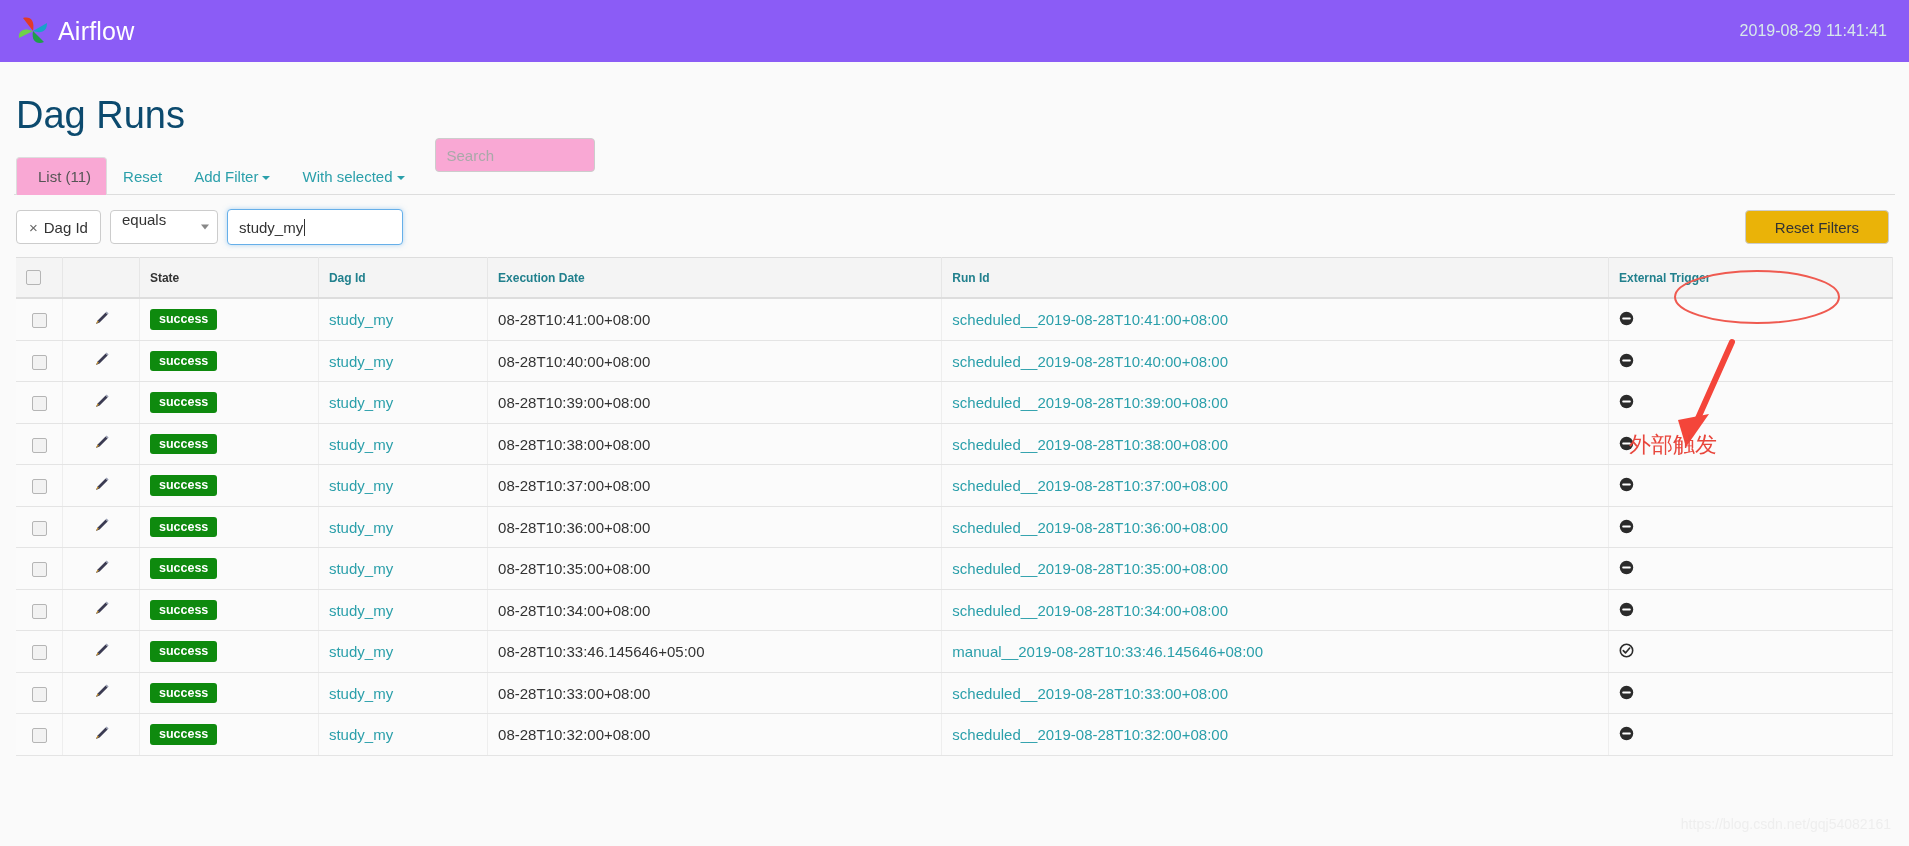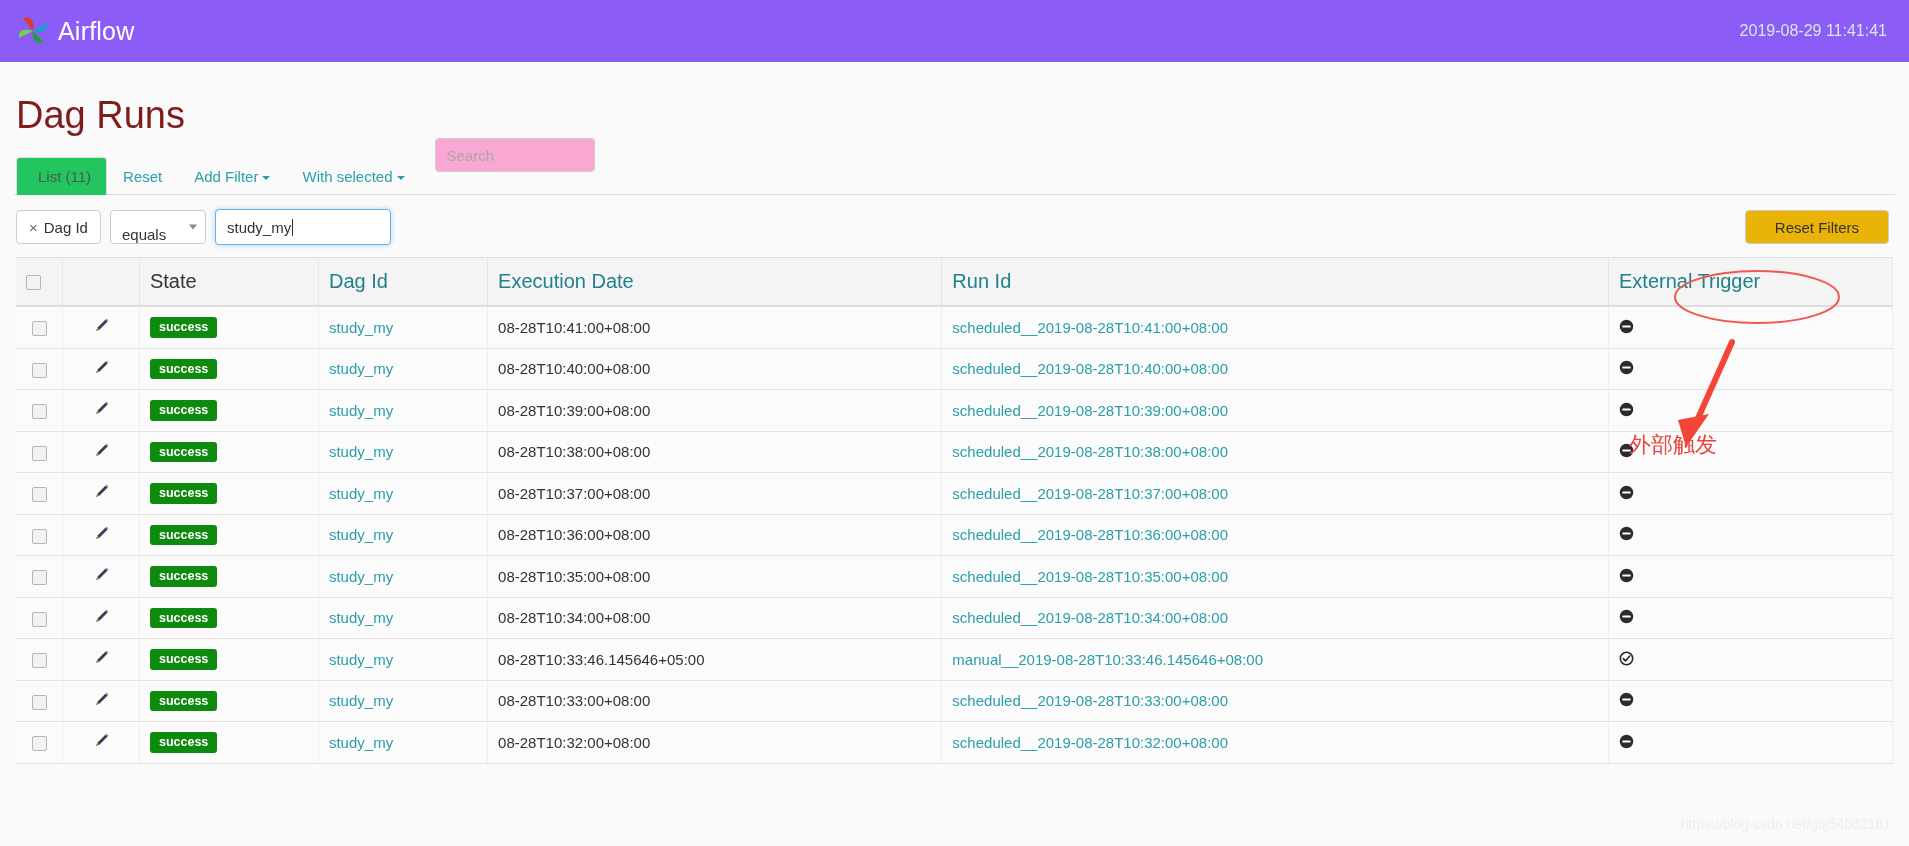--- a/index.html
+++ b/index.html
@@ -59,21 +59,21 @@
     color: #d7e9ea;
     font-size: 16px;
     white-space: nowrap;
   }
 
   
   .page { padding: 0 14px; }
   .page-title {
     font-size: 38px;
     font-weight: 400;
-    color: #7f1d1d;
+    color: #0c4a6e;
     margin: 32px 0 14px 0;
     padding-left: 2px;
   }
 
   
   .tabs-row {
     display: flex;
     align-items: flex-end;
     border-bottom: 1px solid #dddddd;
     height: 44px;
@@ -86,21 +86,21 @@
     cursor: pointer;
     line-height: 1;
     border: 1px solid transparent;
     border-bottom: none;
     margin-bottom: -1px;
     border-radius: 4px 4px 0 0;
     white-space: nowrap;
   }
   .tab.active {
     color: #555555;
-    background: #22c55e;
+    background: #f9a8d4;
     border-color: #dddddd;
     border-bottom-color: #fafafa;
     padding-left: 21px;
   }
   .tab .caret-d {
     display: inline-block;
     width: 0; height: 0;
     margin-left: 4px;
     border-left: 4px solid transparent;
     border-right: 4px solid transparent;
@@ -140,32 +140,32 @@
     border: 1px solid #cccccc;
     border-radius: 4px;
     font-size: 15px;
     color: #333333;
     cursor: pointer;
     white-space: nowrap;
   }
   .chip-x { color: #666666; font-size: 15px; line-height: 1; }
   .filter-select {
     height: 34px;
-    width: 96px;
+    width: 108px;
     padding: 0 22px 0 11px;
     background: #ffffff;
     border: 1px solid #cccccc;
     border-radius: 4px;
     font-size: 15px;
     color: #333333;
     font-family: "Liberation Sans", sans-serif;
     cursor: pointer;
     position: relative;
     display: flex;
-    align-items: flex-end;
+    align-items: flex-start;
   }
   .select-wrap { position: relative; display: inline-block; }
   .select-arrow {
     position: absolute;
     right: 9px; top: 50%;
     transform: translateY(-50%);
     width: 0; height: 0;
     border-left: 4px solid transparent;
     border-right: 4px solid transparent;
     border-top: 5px solid #888888;
@@ -215,22 +215,22 @@
     border-collapse: collapse;
     font-size: 15px;
   }
   table.dagruns thead th {
     background: #f4f4f4;
     border-top: 1px solid #dddddd;
     border-bottom: 2px solid #dddddd;
     border-right: 1px solid #e6e6e6;
     text-align: left;
     padding: 12px 10px;
-    font-weight: normal;
-    font-size: 20px;
+    font-weight: bold;
+    font-size: 12px;
     white-space: nowrap;
   }
   table.dagruns thead th.link-head { color: #21808d; cursor: pointer; }
   table.dagruns thead th.plain-head { color: #333333; }
   table.dagruns tbody td {
     border-bottom: 1px solid #e4e4e4;
     border-right: 1px solid #eeeeee;
     padding: 10px 10px;
     color: #333333;
     background: #fbfbfb;

